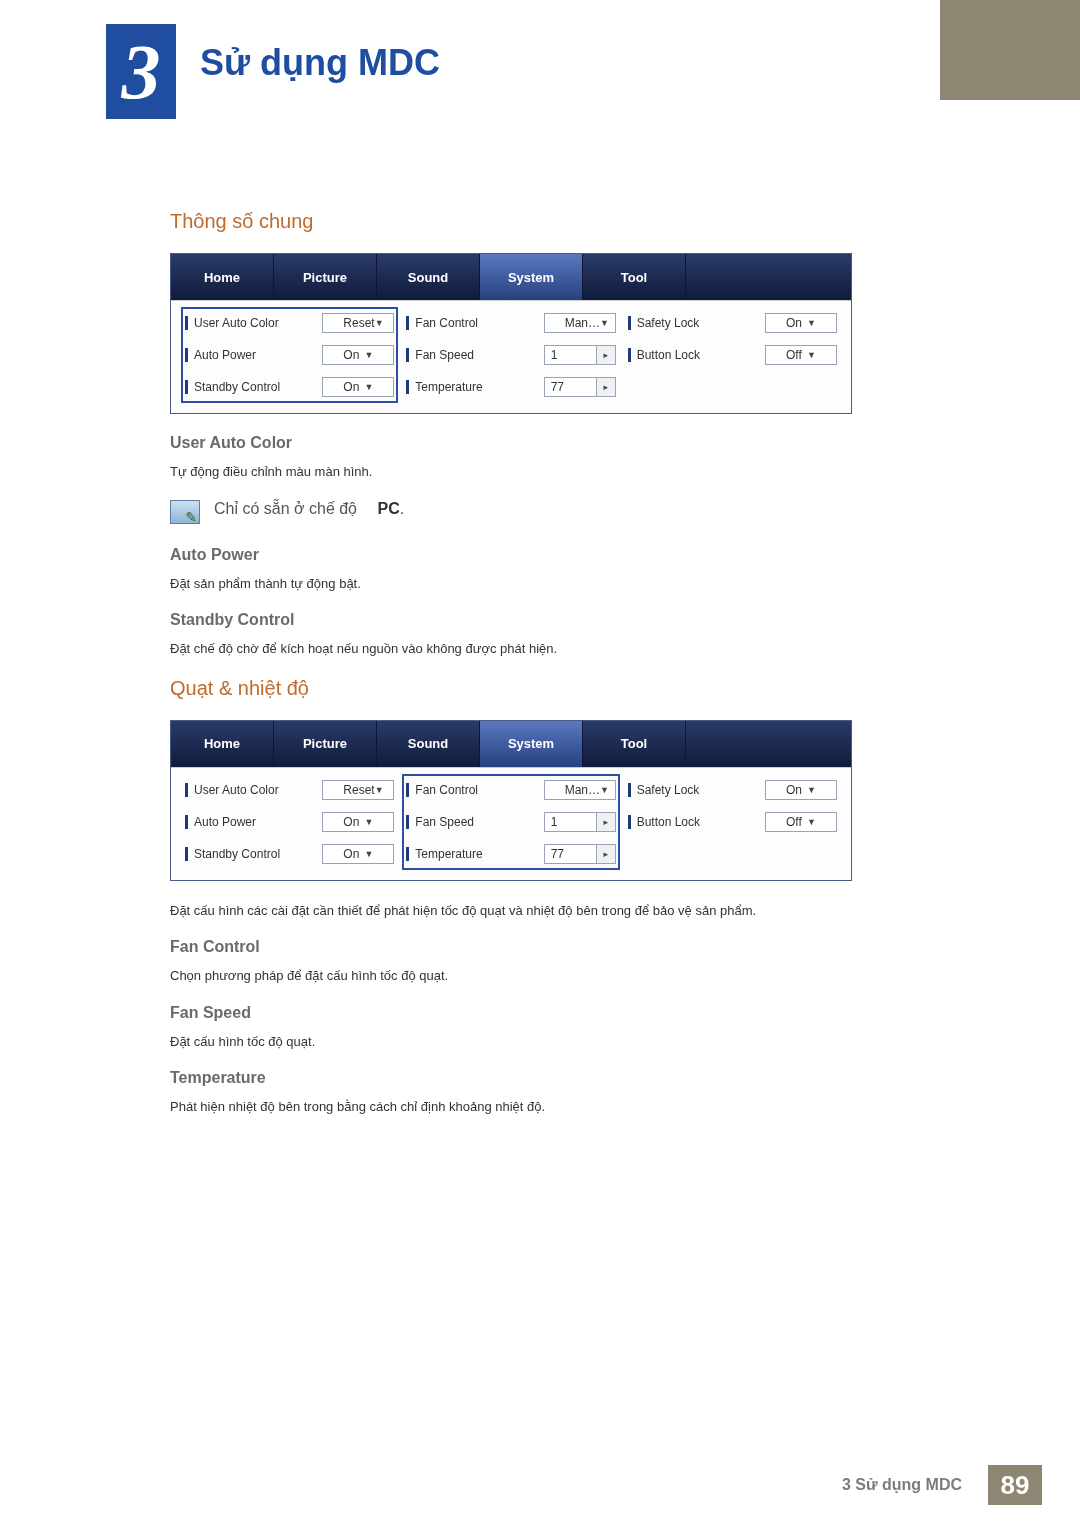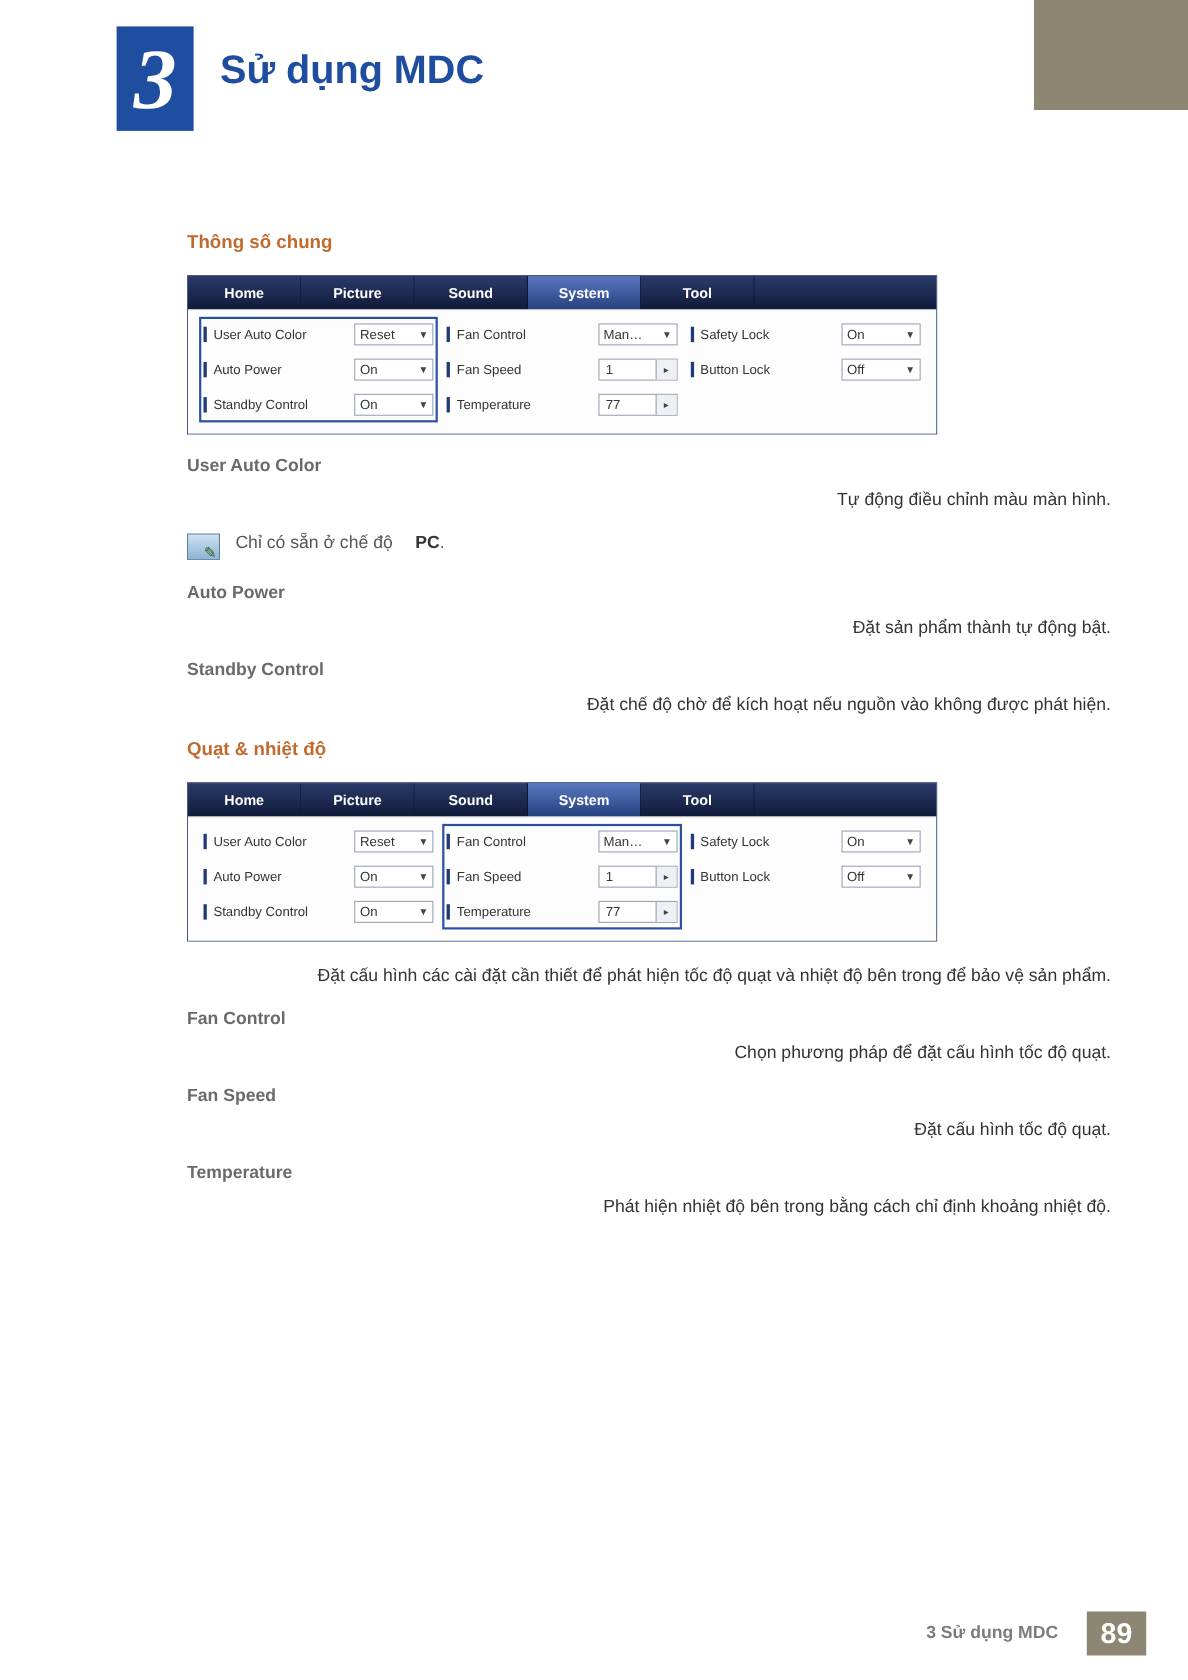--- a/index.html
+++ b/index.html
@@ -3,41 +3,41 @@
 <meta charset="utf-8">
 <style>
   html,body{margin:0;padding:0;background:#fff;font-family:Arial,Helvetica,sans-serif;color:#333;}
   .page{width:1080px;min-height:1527px;margin:0 auto;position:relative;background:#fff;}
   
   .topbar{height:100px;background:#8d8672;}
   .topbar-inner{height:100px;background:#fff;margin-right:140px;}
   .chapter-badge{position:absolute;left:106px;top:24px;width:70px;height:95px;background:#1f4ea1;color:#fff;display:flex;align-items:center;justify-content:center;font-size:78px;font-weight:bold;font-style:italic;font-family:Georgia,'Times New Roman',serif;}
   .chapter-title{position:absolute;left:200px;top:42px;font-size:36px;font-weight:bold;color:#1f4ea1;}
   .content{padding:110px 70px 120px 170px;}
-  .section-h{color:#c06a2e;font-weight:bold;font-size:17px;margin:0 0 20px 0;}
+  .section-h{color:#c06a2e;font-weight:normal;font-size:20px;margin:0 0 20px 0;}
   .panel{width:680px;border:1px solid #4b5a85;margin-bottom:20px;font-size:13px;color:#333;}
-  .tabbar{display:flex;background:linear-gradient(#3a4d86,#16234a);height:30px;align-items:stretch;}
+  .tabbar{display:flex;background:linear-gradient(#3a4d86,#16234a);height:46px;align-items:stretch;border-radius:14px;}
   .tab{flex:0 0 102px;display:flex;align-items:center;justify-content:center;color:#fff;font-weight:bold;font-size:13px;border-right:1px solid #0d1733;position:relative;}
   .tab.active{background:linear-gradient(#5a78c1,#27417e);}
   .tab:not(.active){background:linear-gradient(#2b3b6a,#101b3a);}
   .tab-spacer{flex:1;background:linear-gradient(#2b3b6a,#101b3a);}
   .panel-body{display:flex;padding:6px 10px 10px 10px;gap:4px;background:#fdfdfd;border-top:1px solid #ccc;}
   .col{flex:1;display:flex;flex-direction:column;gap:8px;padding:4px;}
   .col.hl{outline:2px solid #2a4fa3;outline-offset:-2px;}
   .row{display:flex;align-items:center;gap:6px;height:24px;}
   .pip{width:3px;height:14px;background:#1f3a7a;flex:0 0 3px;}
   .lbl{flex:1;color:#333;font-size:12px;white-space:nowrap;}
-  .dd{display:flex;align-items:center;justify-content:space-between;border:1px solid #9aa3b6;background:#fff;height:20px;width:72px;font-size:12px;padding:0 4px;box-sizing:border-box;}
+  .dd{display:flex;align-items:center;justify-content:space-between;border:1px solid #9aa3b6;background:#fff;height:20px;width:72px;font-size:12px;padding:0 20px;box-sizing:border-box;}
   .dd .val{color:#333;}
   .dd .car{font-size:9px;color:#444;}
   .spin{display:flex;align-items:center;border:1px solid #9aa3b6;background:#fff;height:20px;width:72px;font-size:12px;box-sizing:border-box;}
   .spin .val{flex:1;padding:0 6px;}
   .spin .btn{width:18px;height:100%;border-left:1px solid #9aa3b6;display:flex;align-items:center;justify-content:center;font-size:9px;color:#444;background:#eef0f4;}
   .sub-h{font-weight:bold;color:#6a6a6a;font-size:16px;margin:16px 0 10px 0;}
-  .para{font-size:16px;color:#333;margin:0 0 18px 0;line-height:1.5;text-align:right;}
+  .para{font-size:13px;color:#333;margin:0 0 18px 0;line-height:1.5;}
   .note{display:flex;align-items:flex-start;gap:14px;margin:0 0 22px 0;}
   .note-icon{width:28px;height:22px;background:linear-gradient(#cfe1f0,#8fb4d4);border:1px solid #5a7fa6;position:relative;flex:0 0 28px;}
   .note-icon::after{content:"✎";position:absolute;right:2px;bottom:-2px;font-size:14px;color:#2a5e18;}
   .note-text{font-size:16px;color:#555;}
   .note-text b{color:#333;padding-left:16px;}
   
   .footer{position:absolute;bottom:22px;right:38px;display:flex;align-items:center;gap:12px;}
   .footer-txt{color:#7c7c7c;font-weight:bold;font-size:16px;padding-right:14px;}
   .footer-pg{background:#8d8672;color:#fff;font-weight:bold;font-size:26px;width:54px;height:40px;display:flex;align-items:center;justify-content:center;}
 </style>

